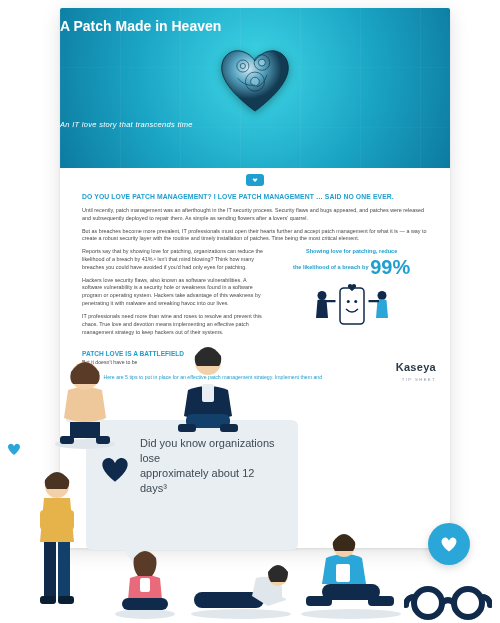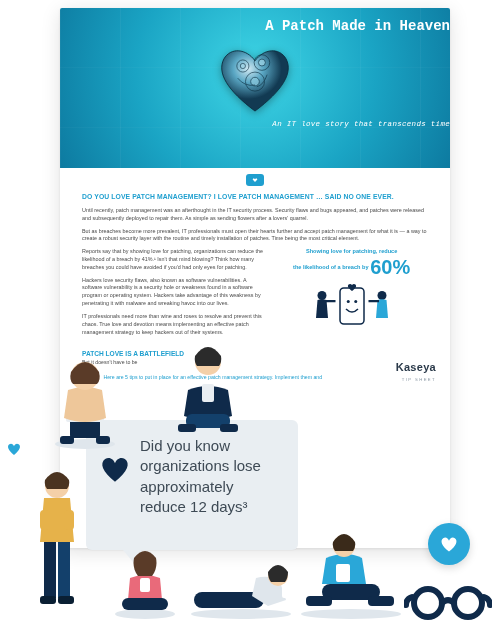--- a/index.html
+++ b/index.html
@@ -20,22 +20,21 @@
     background: #fff;
     box-shadow: 0 4px 20px rgba(0,0,0,0.12), 0 1px 3px rgba(0,0,0,0.08);
     border-radius: 2px;
     overflow: hidden;
   }
   .hero {
     height: 160px;
     background: radial-gradient(circle at 50% 40%, #3fd6e6 0%, #1aa4c4 55%, #0d7aa0 100%);
     position: relative;
     color: #fff;
-    text-align: right;
-    font-family: Liberation Mono, monospace;
+    text-align: left;
   }
   .hero .circuit {
     position: absolute; inset:0;
     background:
       linear-gradient(90deg, rgba(255,255,255,.15) 1px, transparent 1px) 0 0/60px 60px,
       linear-gradient(0deg, rgba(255,255,255,.1) 1px, transparent 1px) 0 0/60px 60px;
     opacity:.3;
   }
   .hero-title { padding-top: 10px; font-size: 14px; font-weight:600; position:relative; }
   .heart-mech {
@@ -89,21 +88,21 @@
   .person { position:absolute; }
   .person svg{ display:block; }
 
   .bubble {
     position:absolute;
     left:86px; top:420px;
     width:212px; height:130px;
     background:#e9eef2;
     border-radius:6px;
     padding:16px 18px 16px 54px;
-    font-size:15px;
+    font-size:11px;
     color:#3e4a55;
     line-height:1.35;
     box-shadow: 0 1px 0 rgba(0,0,0,.02);
   }
   .bubble:after{
     content:""; position:absolute; left:30px; bottom:-18px;
     border:12px solid transparent; border-top-color:#e9eef2; border-right-color:#e9eef2;
     transform:skewX(-10deg);
   }
   .bubble .bheart{
@@ -167,21 +166,21 @@
     <div class="side-by">
       <div class="col-text">
         <p>Reports say that by showing love for patching, organizations can reduce the likelihood of a breach by 41%.¹ Isn't that mind blowing? Think how many breaches you could have avoided if you'd had only eyes for patching.</p>
         <p>Hackers love security flaws, also known as software vulnerabilities. A software vulnerability is a security hole or weakness found in a software program or operating system. Hackers take advantage of this weakness by penetrating it with malware and wreaking havoc into our lives.</p>
         <p>IT professionals need more than wine and roses to resolve and prevent this chaos. True love and devotion means implementing an effective patch management strategy to keep hackers out of their systems.</p>
       </div>
       <div class="stat-block">
         <div class="stat-title">
           <span>Showing love for patching, reduce</span><br>
           <span>the likelihood of a breach by</span>
-          <span class="stat-num">60%</span>
+          <span class="stat-num">99%</span>
         </div>
         <div class="stat-illus">
           <svg viewBox="0 0 120 60">
             <rect x="44" y="6" width="32" height="48" rx="5" fill="#fff" stroke="#0f2a4a" stroke-width="2"></rect>
             <circle cx="55" cy="24" r="2" fill="#0f2a4a"></circle>
               <circle cx="65" cy="24" r="2" fill="#0f2a4a"></circle>
             <path d="M52 34 q8 8 16 0" stroke="#0f2a4a" stroke-width="2" fill="none"></path>
 
             <circle cx="20" cy="16" r="6" fill="#0f2a4a"></circle>
             <path d="M14 22 q6 -2 12 0 l2 24 h-16 z" fill="#0f2a4a"></path>
@@ -215,21 +214,21 @@
 </div>
 
 <div class="bubble">
   <div class="bheart">
     <svg viewBox="0 0 24 20">
         <path d="M12 19 C3 12 1 6 5 3 C8 1 11 3 12 6 C13 3 16 1 19 3 C23 6 21 12 12 19Z" fill="#0f2a4a"></path>
       </svg>
   </div>
   <div>Did you know organizations lose</div>
   <div>
-    <span>approximately reduce </span><strong>12 days³</strong>
+    <span>approximately about </span><strong>12 days³</strong>
   </div>
 </div>
 
 <div class="smallheart" style="left:6px; top:442px;">
   <svg viewBox="0 0 24 20">
       <path d="M12 19 C3 12 1 6 5 3 C8 1 11 3 12 6 C13 3 16 1 19 3 C23 6 21 12 12 19Z"></path>
     </svg>
 </div>
 
 <div class="person" style="left:40px; top:340px; width:90px; height:110px;">

